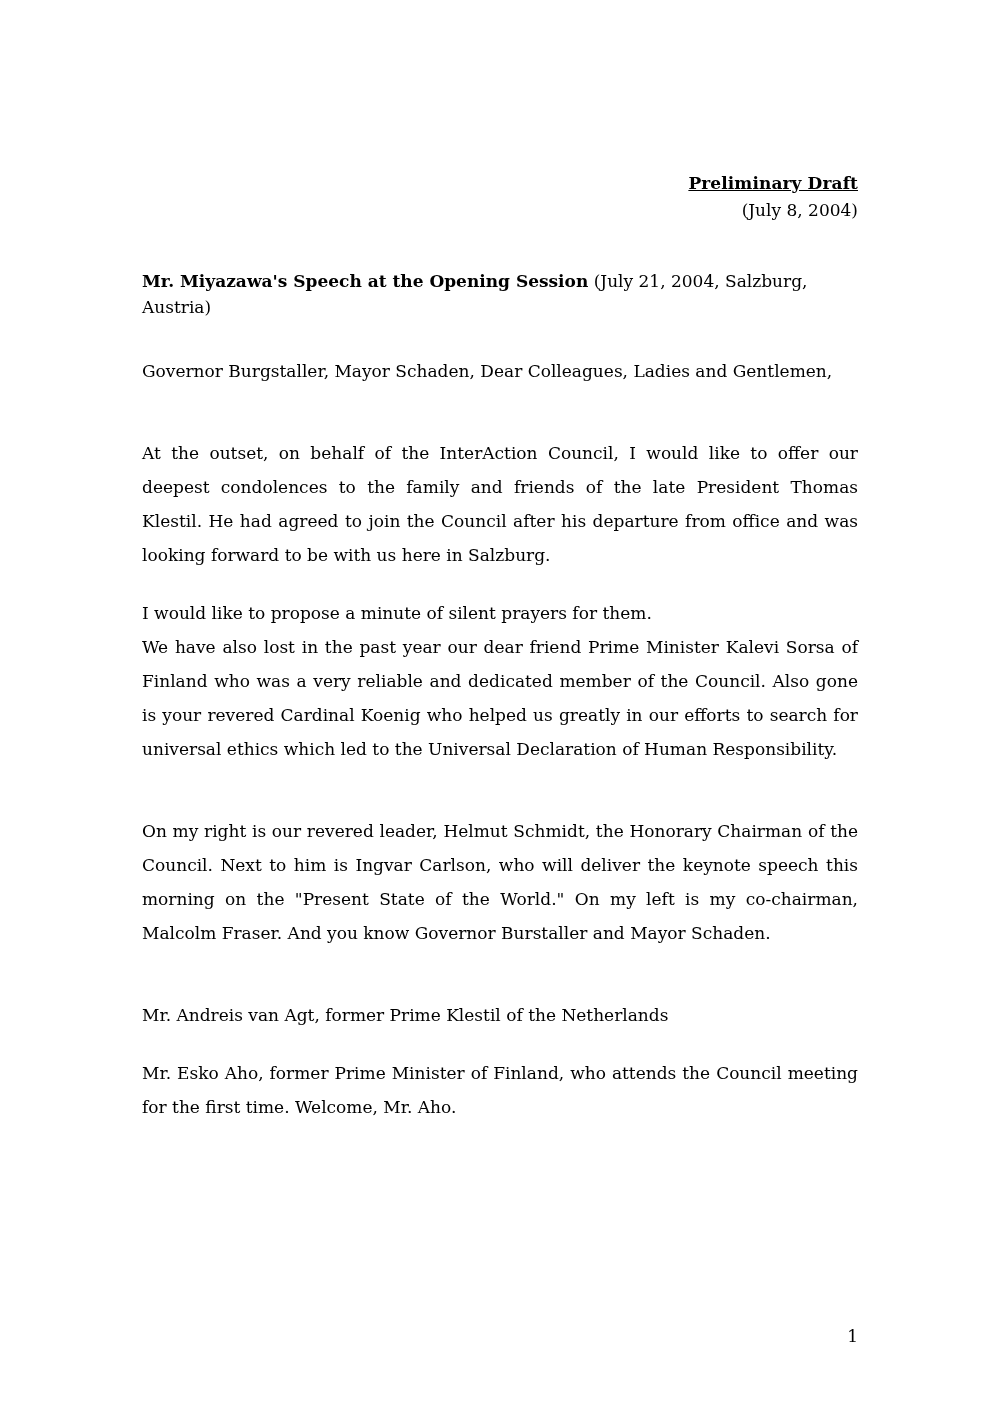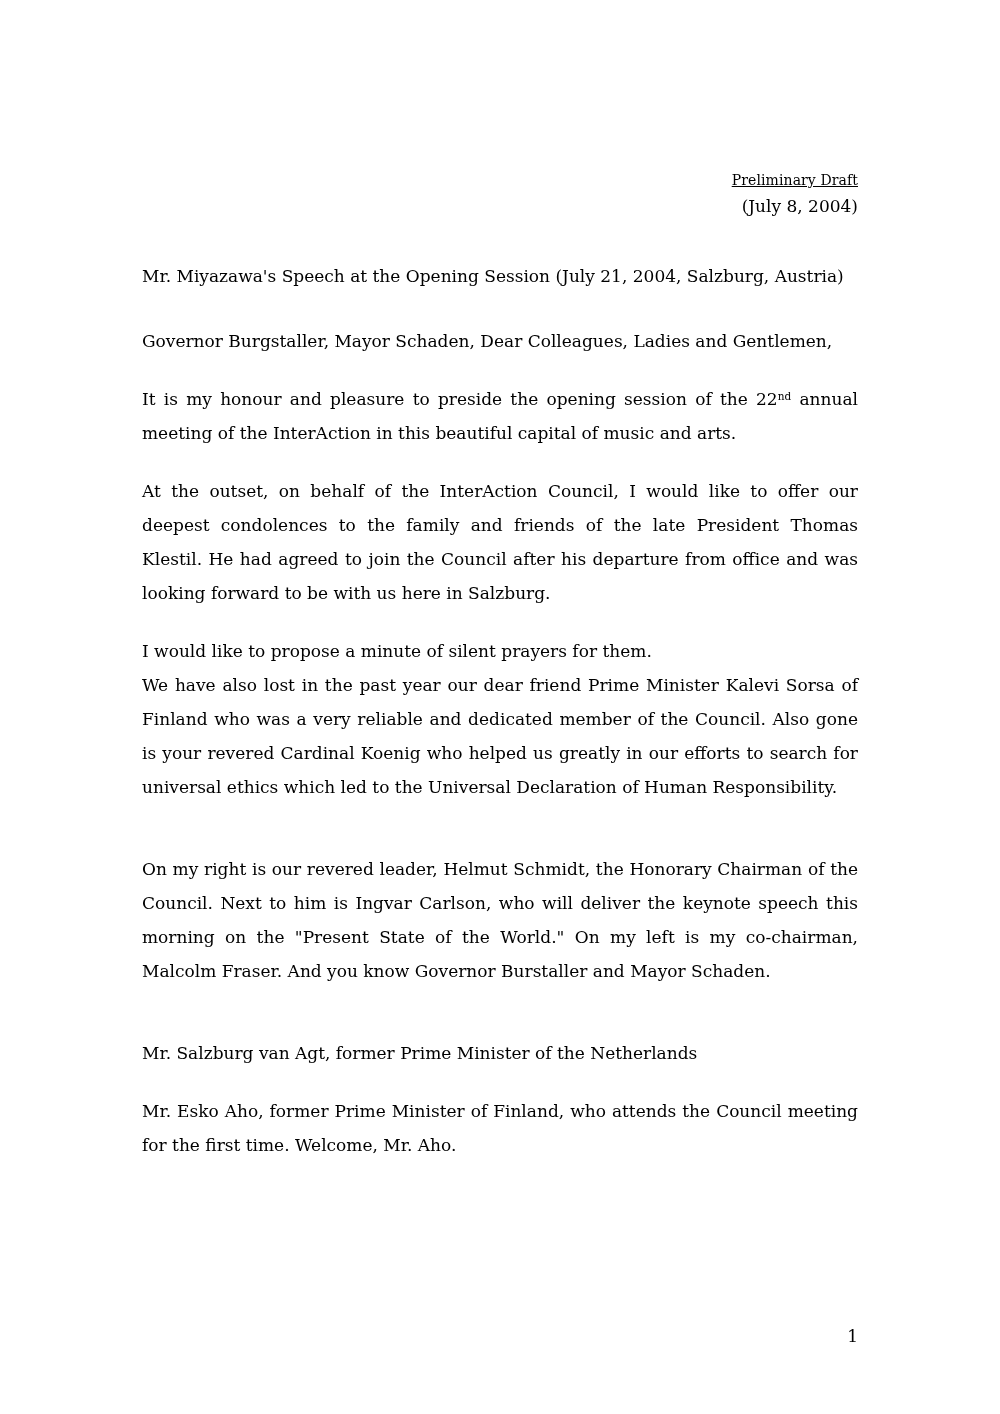--- a/index.html
+++ b/index.html
@@ -23,40 +23,40 @@
     position: absolute;
     left: 142px;
     top: 170px;
     width: 716px;
   }
   .doc-head {
     text-align: right;
     margin: 0;
   }
   .draft-label {
-    font-weight: normal;
+    font-weight: bold;
     text-decoration: underline;
-    font-size: 14px;
+    font-size: 17px;
     letter-spacing: 0.1px;
     line-height: 1.55;
     display: block;
   }
   .draft-date {
     font-size: 17px;
     line-height: 1.75;
     display: block;
   }
   .speech-title {
     margin: 43px 0 0 0;
     font-size: 17px;
     line-height: 1.5;
     text-align: left;
   }
   .speech-title .bold {
-    font-weight: normal;
+    font-weight: bold;
   }
   p.body-par {
     margin: 0;
     font-size: 17px;
     line-height: 34px;
     text-align: justify;
     text-justify: inter-word;
   }
   p.body-par.noj {
     text-align: left;
@@ -91,21 +91,20 @@
     <div class="speech-title">
       <span class="bold">Mr. Miyazawa's Speech at the Opening Session</span><span> (July 21, 2004, Salzburg, Austria)</span>
     </div>
 
     <div class="gap-2"></div>
 
     <p class="body-par noj">Governor Burgstaller, Mayor Schaden, Dear Colleagues, Ladies and Gentlemen,</p>
 
     <div class="gap-1"></div>
 
-    <p class="body-par"><span>It is my honour and pleasure to preside the opening session of the 22</span><sup>nd</sup><span> annual meeting of the InterAction in this beautiful capital of music and arts.</span></p>
 
     <div class="gap-1"></div>
 
     <p class="body-par">At the outset, on behalf of the InterAction Council, I would like to offer our deepest condolences to the family and friends of the late President Thomas Klestil.  He had agreed to join the Council after his departure from office and was looking forward to be with us here in Salzburg.</p>
 
     <div class="gap-1"></div>
 
     <p class="body-par noj">I would like to propose a minute of silent prayers for them.</p>
     <p class="body-par">We have also lost in the past year our dear friend Prime Minister Kalevi Sorsa of Finland who was a very reliable and dedicated member of the Council.  Also gone is your revered Cardinal Koenig who helped us greatly in our efforts to search for universal ethics which led to the Universal Declaration of Human Responsibility.</p>
 
@@ -114,21 +113,21 @@
 
     <div class="gap-1"></div>
 
     <p class="body-par">On my right is our revered leader, Helmut Schmidt, the Honorary Chairman of the Council.  Next to him is Ingvar Carlson, who will deliver the keynote speech this morning on the "Present State of the World."  On my left is my co-chairman, Malcolm Fraser.  And you know Governor Burstaller and Mayor Schaden.</p>
 
     <div class="gap-1"></div>
 
 
     <div class="gap-1"></div>
 
-    <p class="body-par noj">Mr. Salzburg van Agt, former Prime Minister of the Netherlands</p>
+    <p class="body-par noj">Mr. Andreis van Agt, former Prime Klestil of the Netherlands</p>
 
     <div class="gap-1"></div>
 
     <p class="body-par">Mr. Esko Aho, former Prime Minister of Finland, who attends the Council meeting for the first time.  Welcome, Mr. Aho.</p>
 
     <div class="gap-1"></div>
 
 
   </div>
 

